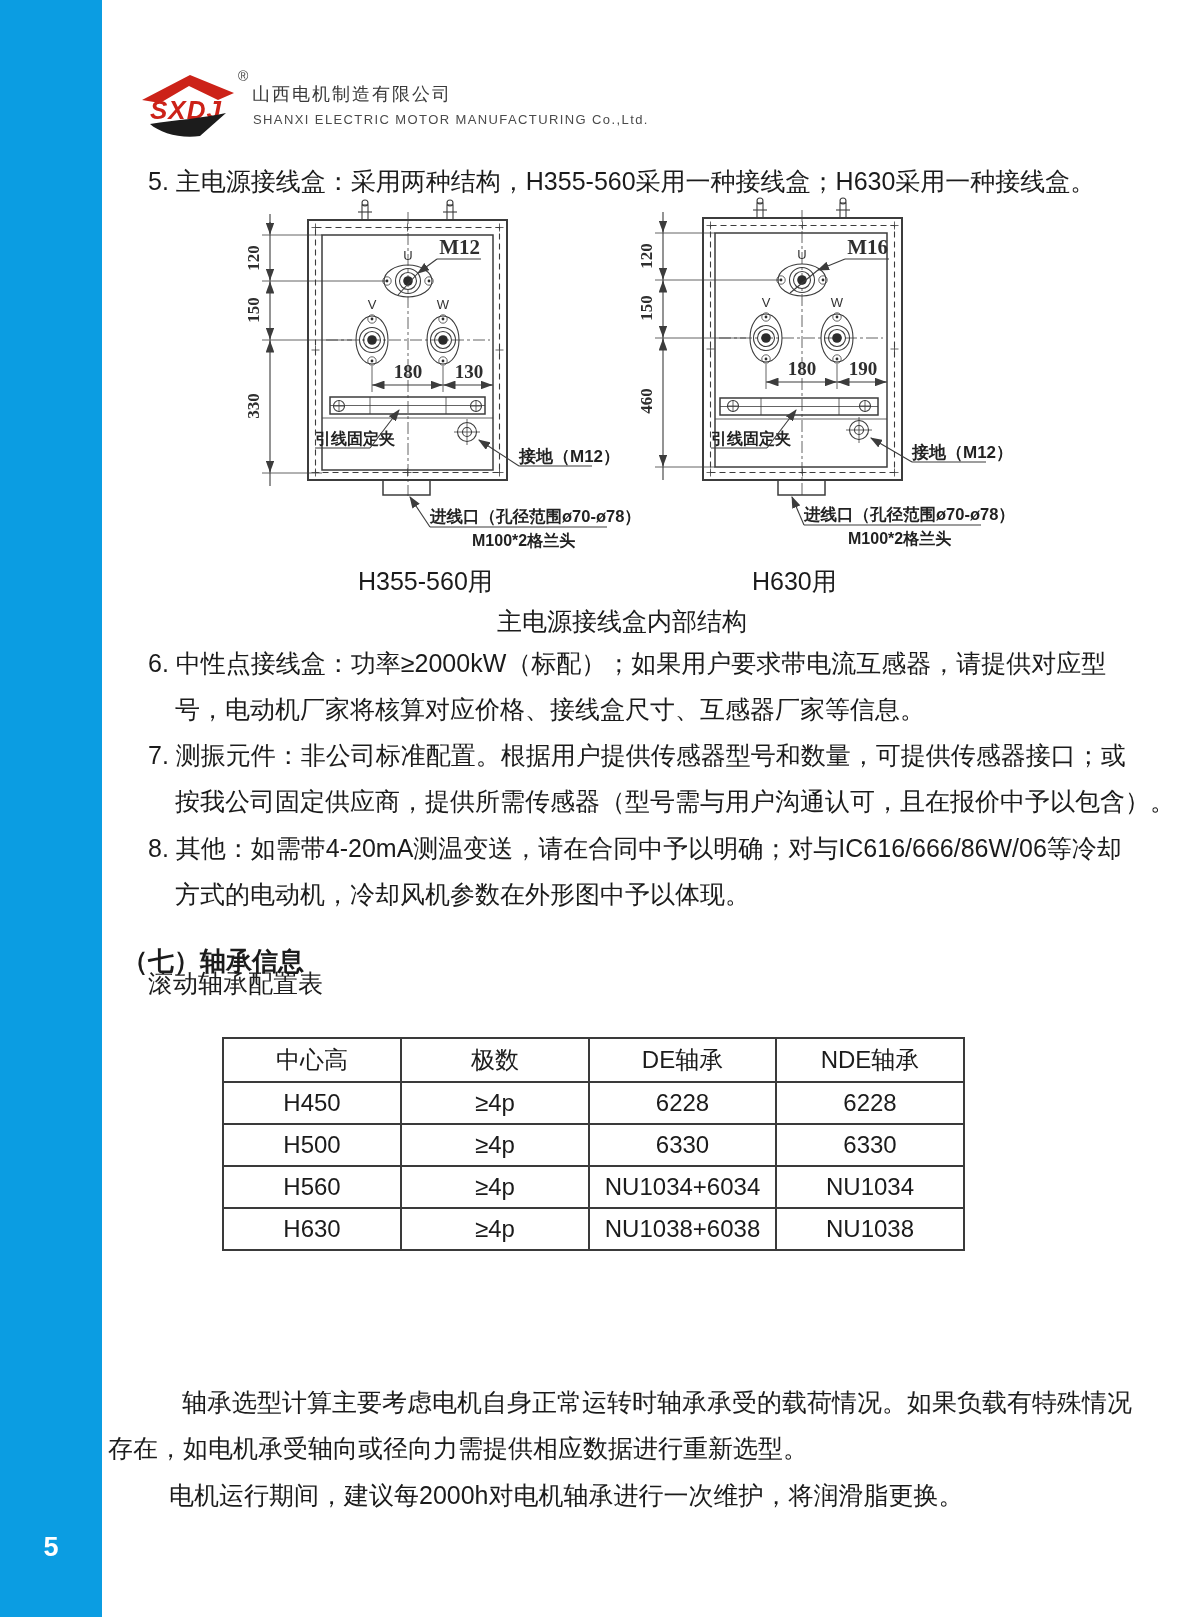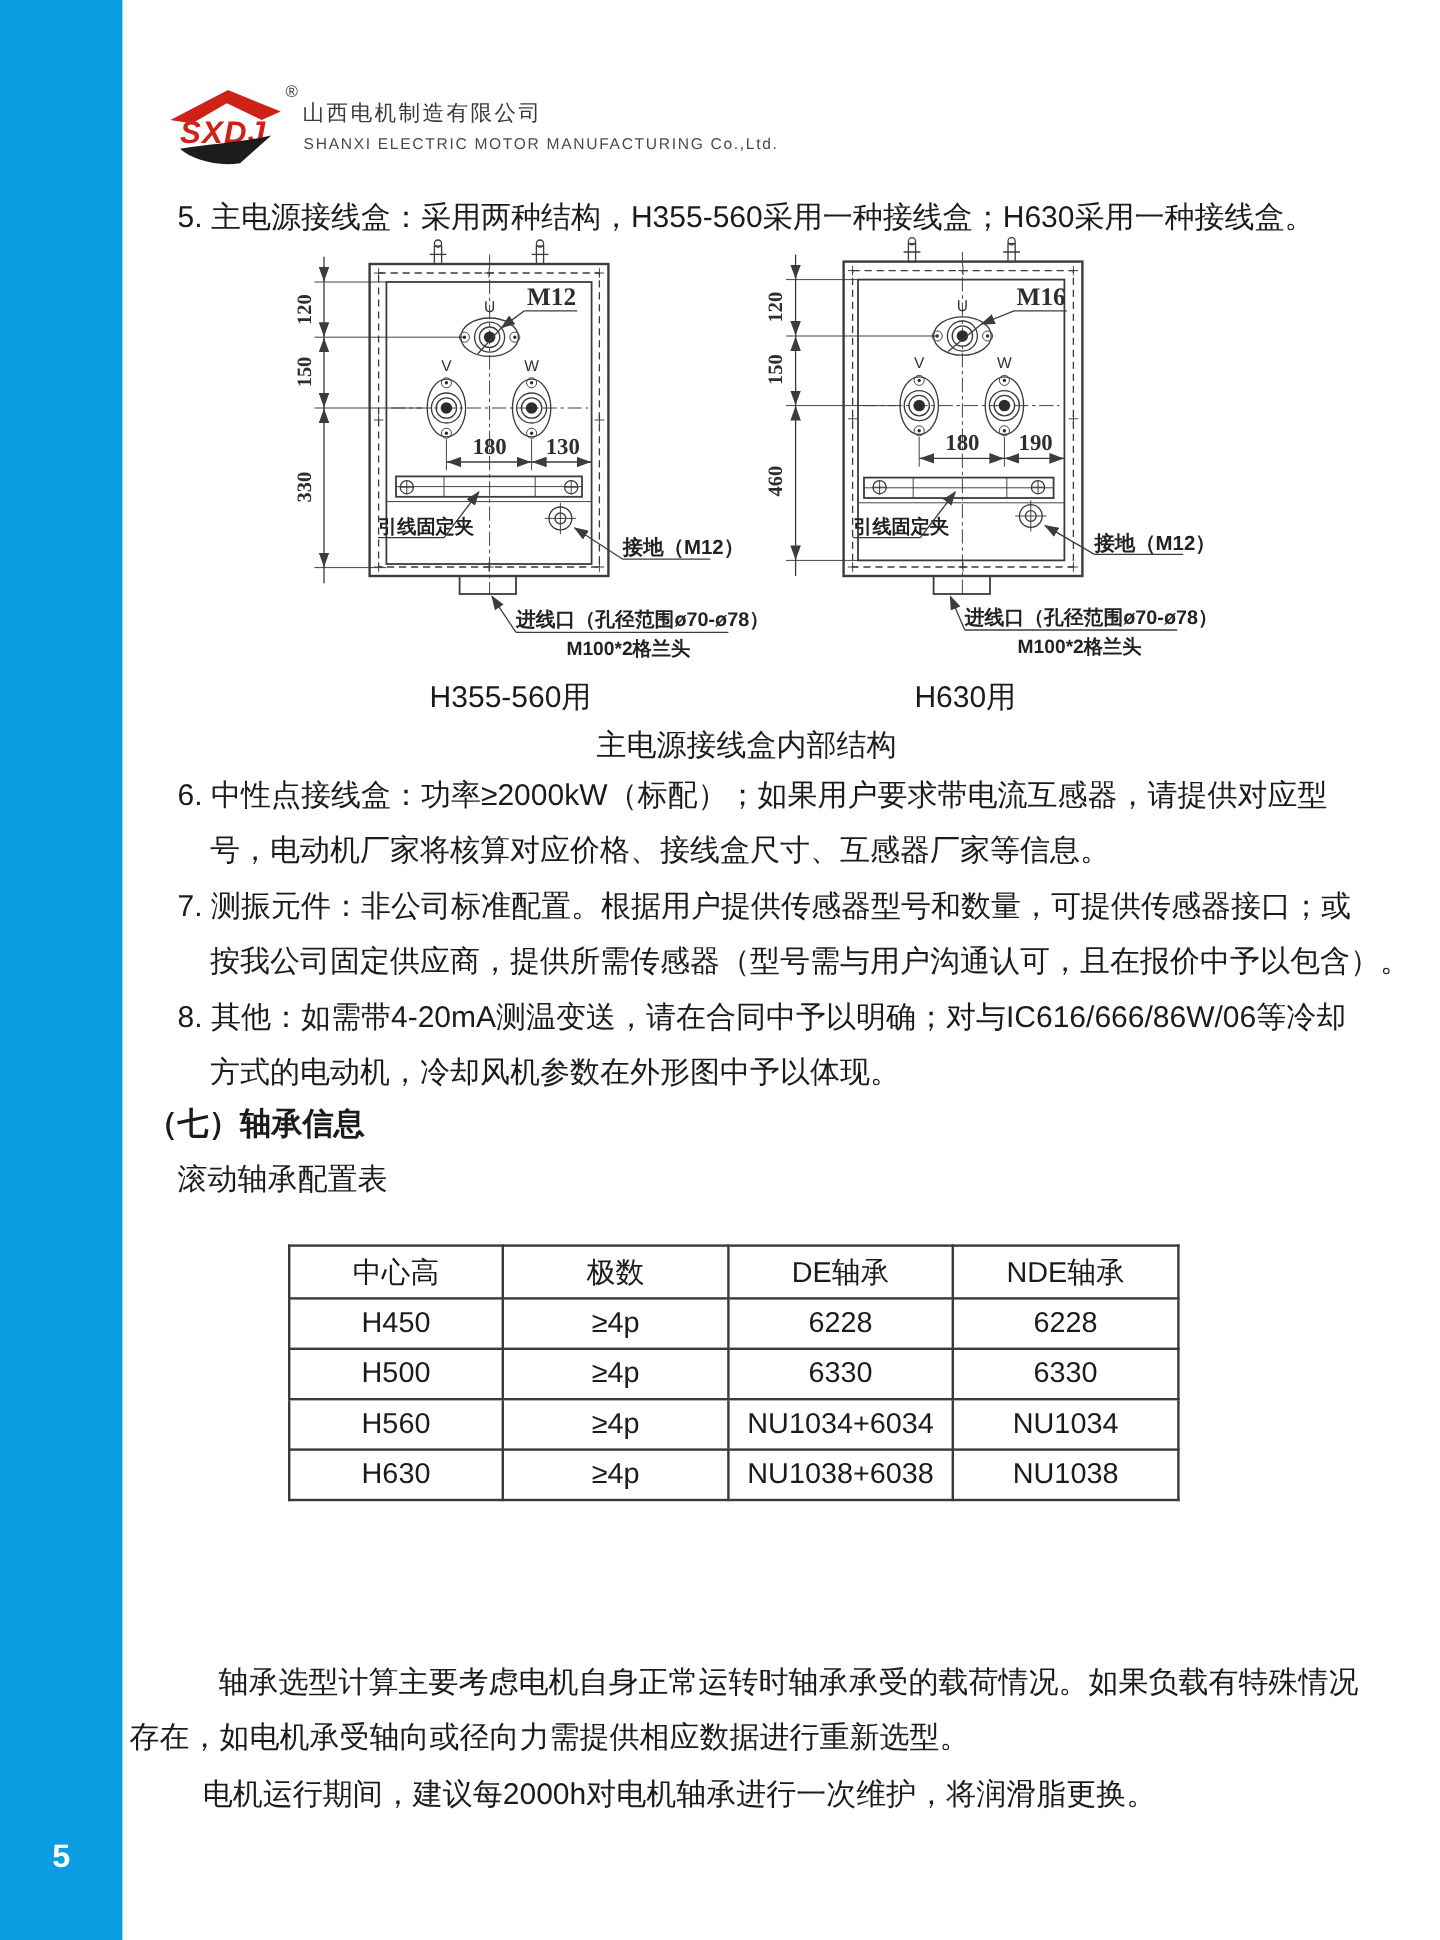--- a/index.html
+++ b/index.html
@@ -8,21 +8,21 @@
   .accent-bar{position:absolute;left:0;top:0;width:102px;height:1617px;background:#0b9de2;}
   .pagenum{position:absolute;left:0;top:1532px;width:102px;text-align:center;
            font-size:27px;font-weight:bold;color:#ffffff;}
   .ln{position:absolute;white-space:nowrap;font-size:25px;line-height:1.2;color:#1b1b1b;}
   .company-cn{position:absolute;left:252px;top:82px;font-size:18px;letter-spacing:2px;color:#3a3a3a;white-space:nowrap;}
   .company-en{position:absolute;left:253px;top:112px;font-size:13px;letter-spacing:1.4px;color:#4a4a4a;white-space:nowrap;}
   .regmark{position:absolute;left:238px;top:68px;font-size:14px;color:#444;}
   .sec-title{font-weight:bold;font-size:26px;}
   .fig-cap{font-size:25px;}
   
-  .btable{position:absolute;left:240px;top:1037px;border-collapse:collapse;table-layout:fixed;}
+  .btable{position:absolute;left:222px;top:1037px;border-collapse:collapse;table-layout:fixed;}
   .btable td{border:2px solid #3a3a3a;height:40px;text-align:center;vertical-align:middle;
              font-size:24px;color:#1b1b1b;padding:0;}
   .btable tr.hdr td{height:42px;}
   
   .cad line,.cad rect,.cad path.s,.cad circle,.cad ellipse{stroke:#3c3c3c;fill:none;}
   .cad .sw2{stroke-width:2;}
   .cad .sw15{stroke-width:1.5;}
   .cad .sw1{stroke-width:1.1;}
   .cad .sw08{stroke-width:0.8;}
   .cad .dash{stroke-dasharray:6,4;}
@@ -296,31 +296,31 @@
     <line class="sw1" x1="292" y1="266" x2="366" y2="266"></line>
     <line class="sw1" x1="292" y1="266" x2="251" y2="242" marker-end="url(#arR)"></line>
     <rect class="sw15" x="158" y="284" width="47" height="15"></rect>
     <text class="cad-cn" x="184" y="324" font-size="16.5">进线口（孔径范围ø70-ø78）</text>
     <line class="sw1" x1="184" y1="329" x2="361" y2="329"></line>
     <line class="sw1" x1="184" y1="329" x2="172" y2="301" marker-end="url(#arR)"></line>
     <text class="cad-cn" x="228" y="348" font-size="16">M100*2格兰头</text>
   </svg>
 
   <div class="ln fig-cap" style="left:358px;top:566px;">H355-560用</div>
-  <div class="ln fig-cap" style="left:752px;top:566px;margin-left:10px;">H630用</div>
+  <div class="ln fig-cap" style="left:752px;top:566px;">H630用</div>
   <div class="ln fig-cap" style="left:497px;top:606px;">主电源接线盒内部结构</div>
 
   <div class="ln" style="left:148px;top:648px;">6. 中性点接线盒：功率≥2000kW（标配）；如果用户要求带电流互感器，请提供对应型</div>
   <div class="ln" style="left:175px;top:694px;">号，电动机厂家将核算对应价格、接线盒尺寸、互感器厂家等信息。</div>
   <div class="ln" style="left:148px;top:740px;">7. 测振元件：非公司标准配置。根据用户提供传感器型号和数量，可提供传感器接口；或</div>
   <div class="ln" style="left:175px;top:786px;">按我公司固定供应商，提供所需传感器（型号需与用户沟通认可，且在报价中予以包含）。</div>
   <div class="ln" style="left:148px;top:833px;">8. 其他：如需带4-20mA测温变送，请在合同中予以明确；对与IC616/666/86W/06等冷却</div>
   <div class="ln" style="left:175px;top:879px;">方式的电动机，冷却风机参数在外形图中予以体现。</div>
 
-  <div class="ln sec-title" style="left:122px;top:921px;font-family:Liberation Serif, serif;">（七）轴承信息</div>
+  <div class="ln sec-title" style="left:122px;top:946px;font-family:Liberation Serif, serif;">（七）轴承信息</div>
   <div class="ln" style="left:148px;top:968px;">滚动轴承配置表</div>
 
   <table class="btable">
     <colgroup>
         <col style="width:178px">
         <col style="width:188px">
         <col style="width:187px">
         <col style="width:188px">
       </colgroup>
     <tbody>

